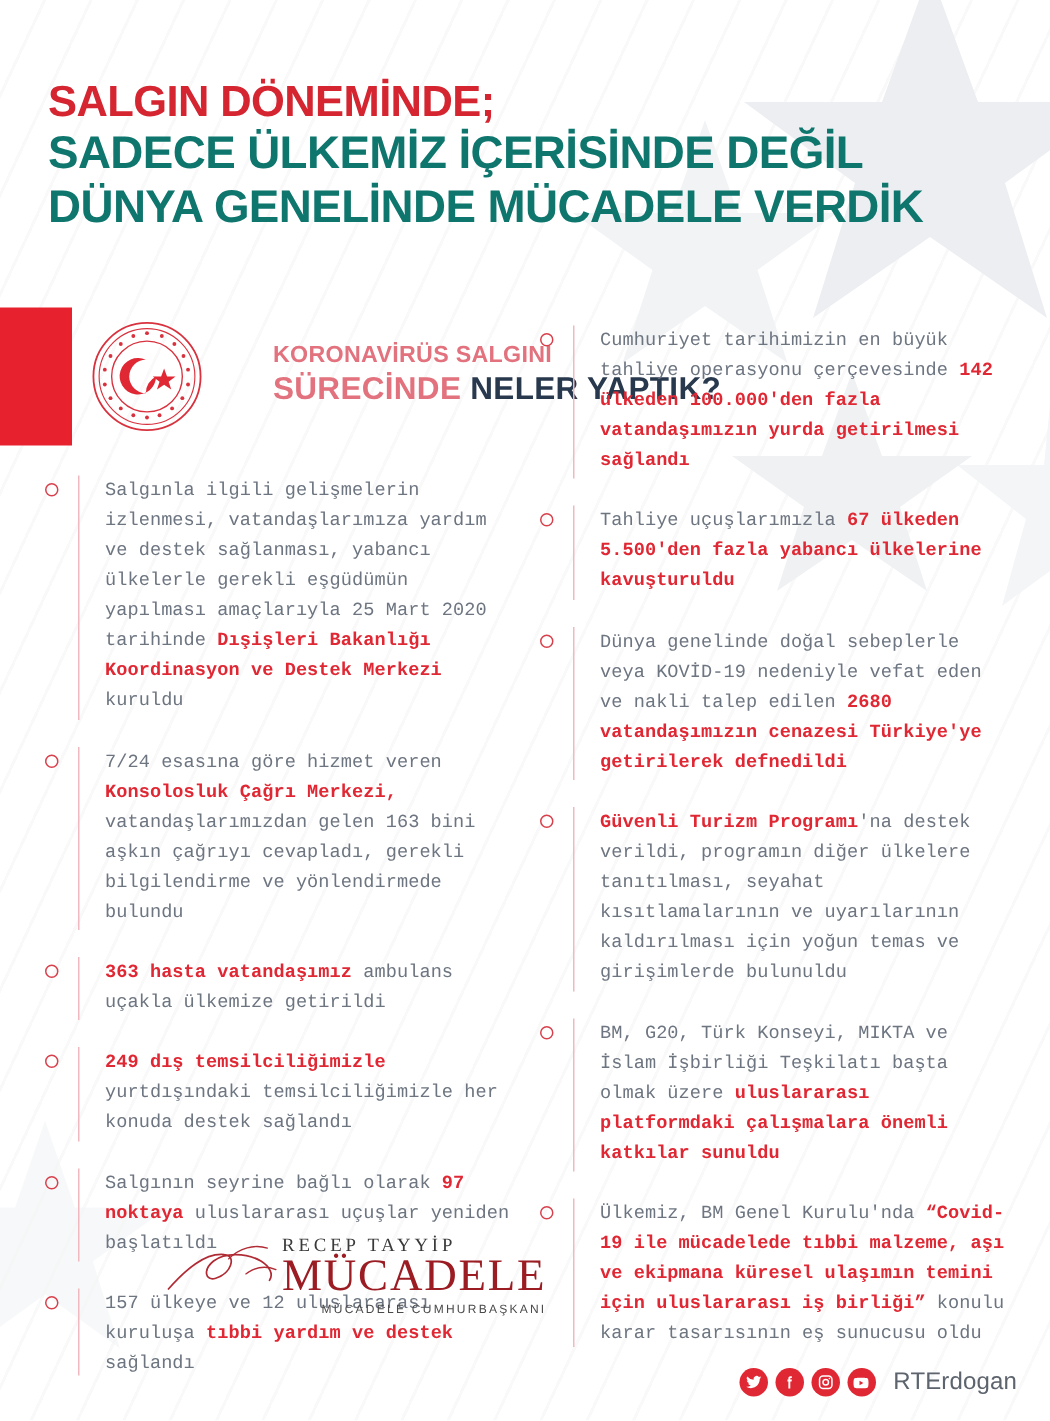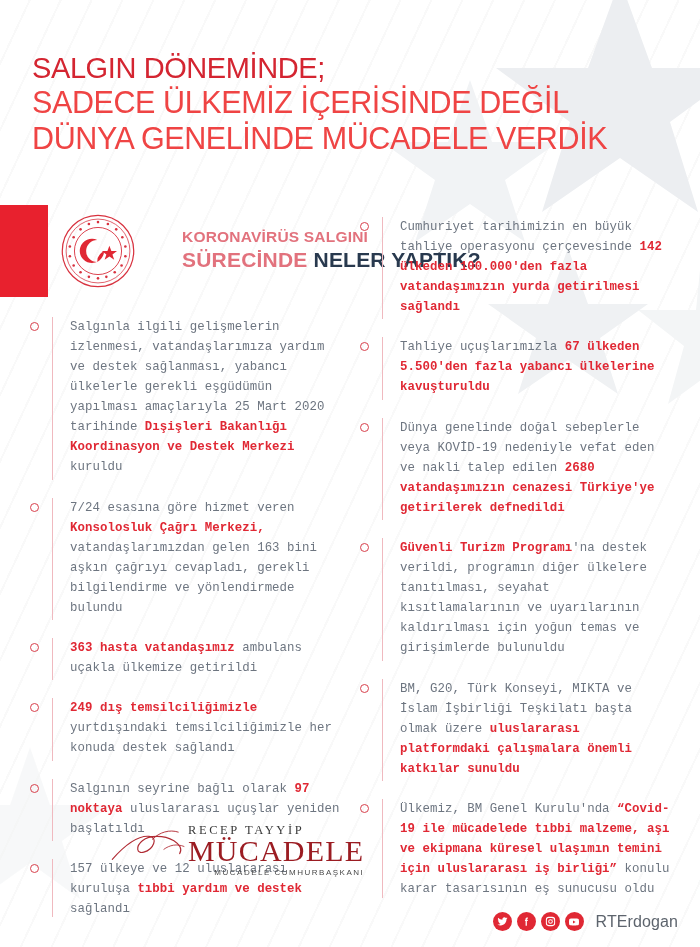--- a/index.html
+++ b/index.html
@@ -32,23 +32,23 @@
     );
   }
   #bg-stars { position: absolute; top: -20px; right: -40px; width: 420px; height: 480px; }
   #bg-stars-bottom { position: absolute; bottom: -40px; left: -60px; width: 300px; height: 260px; opacity: .55; }
 
   
   .page { position: relative; z-index: 2; width: 700px; height: 947px; }
 
   
   .header { padding: 52px 30px 0 32px; }
-  .title-line { font-weight: normal; letter-spacing: -0.4px; line-height: 1.12; }
+  .title-line { font-weight: bold; letter-spacing: -0.4px; line-height: 1.12; }
   .t1 { color: #d42531; font-size: 29px; }
-  .t2, .t3 { color: #ef4444; font-size: 30.5px; }
+  .t2, .t3 { color: #0f766e; font-size: 30.5px; }
   .t2 { margin-top: 1px; }
   .t3 { margin-top: 1px; }
 
   
   .brand-row {
     display: flex;
     align-items: center;
     margin-top: 48px;
     padding-left: 0;
     height: 96px;

